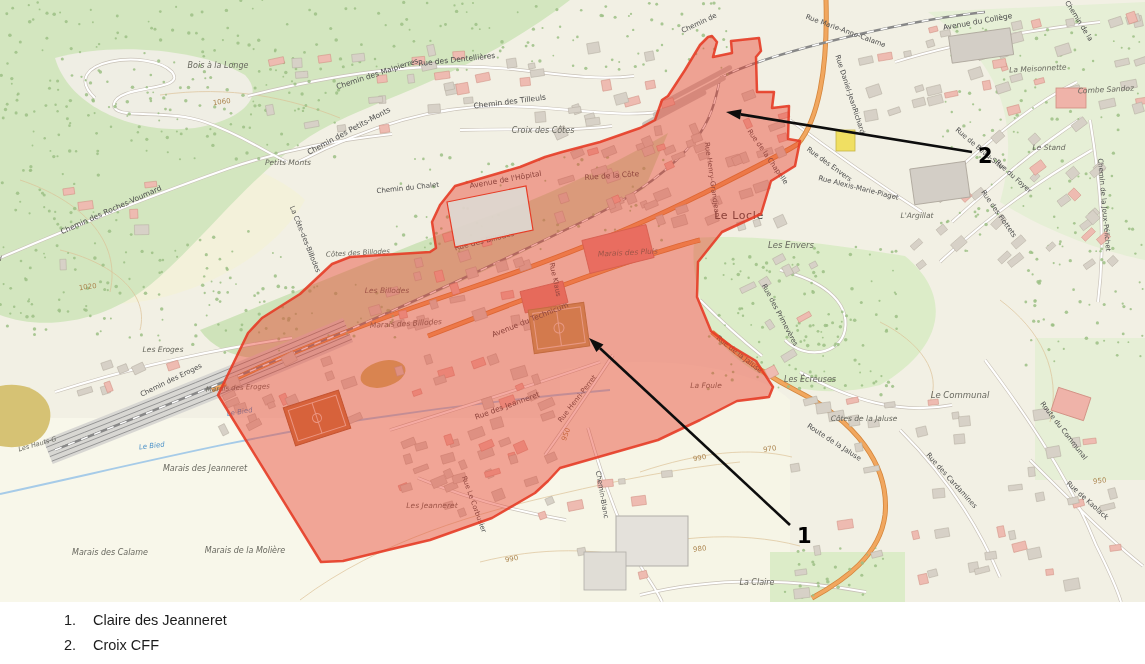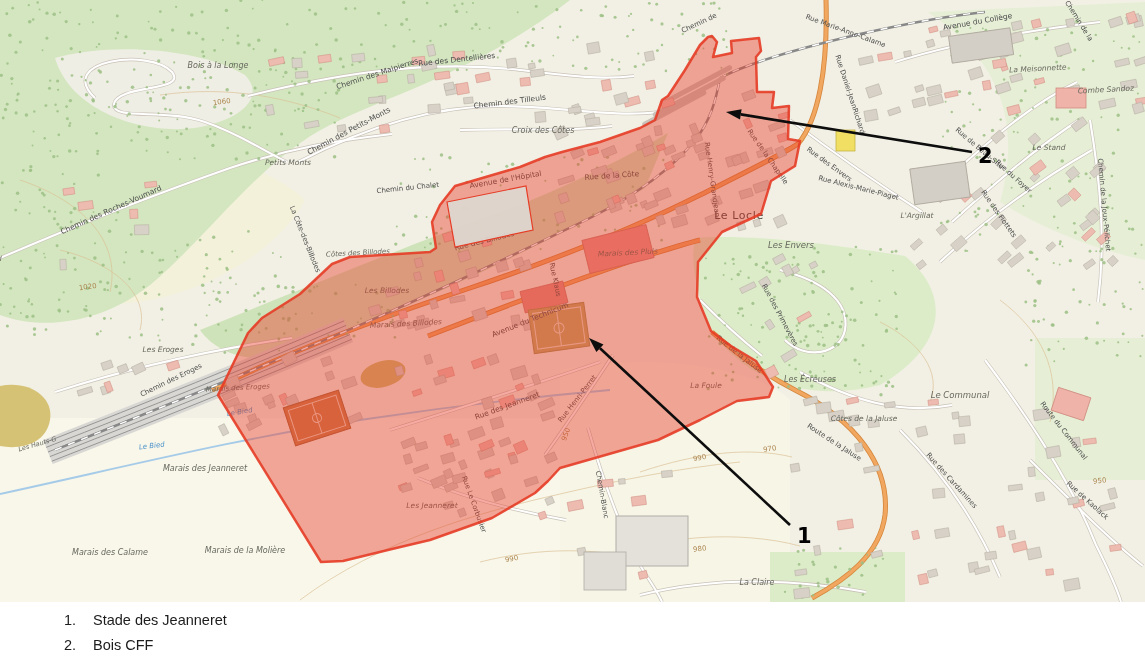--- a/index.html
+++ b/index.html
@@ -1508,19 +1508,19 @@
         <line x1="972" y1="152" x2="740.8" y2="114.4" stroke="#0d0d0d" stroke-width="2.6"></line>
         <polygon points="726,112 741.6,109.3 740.0,119.5" fill="#0d0d0d"></polygon>
         <text x="978" y="163" font-size="21" class="marker-num">2</text>
       </g>
 </svg>
 </div>
 
 <div id="legend">
     <div class="row">
       <span class="num">1.</span>
-      <span>Stade des Jeanneret</span>
+      <span>Claire des Jeanneret</span>
     </div>
     <div class="row">
       <span class="num">2.</span>
-      <span>Bois CFF</span>
+      <span>Croix CFF</span>
     </div>
   </div>
 
 </body></html>

